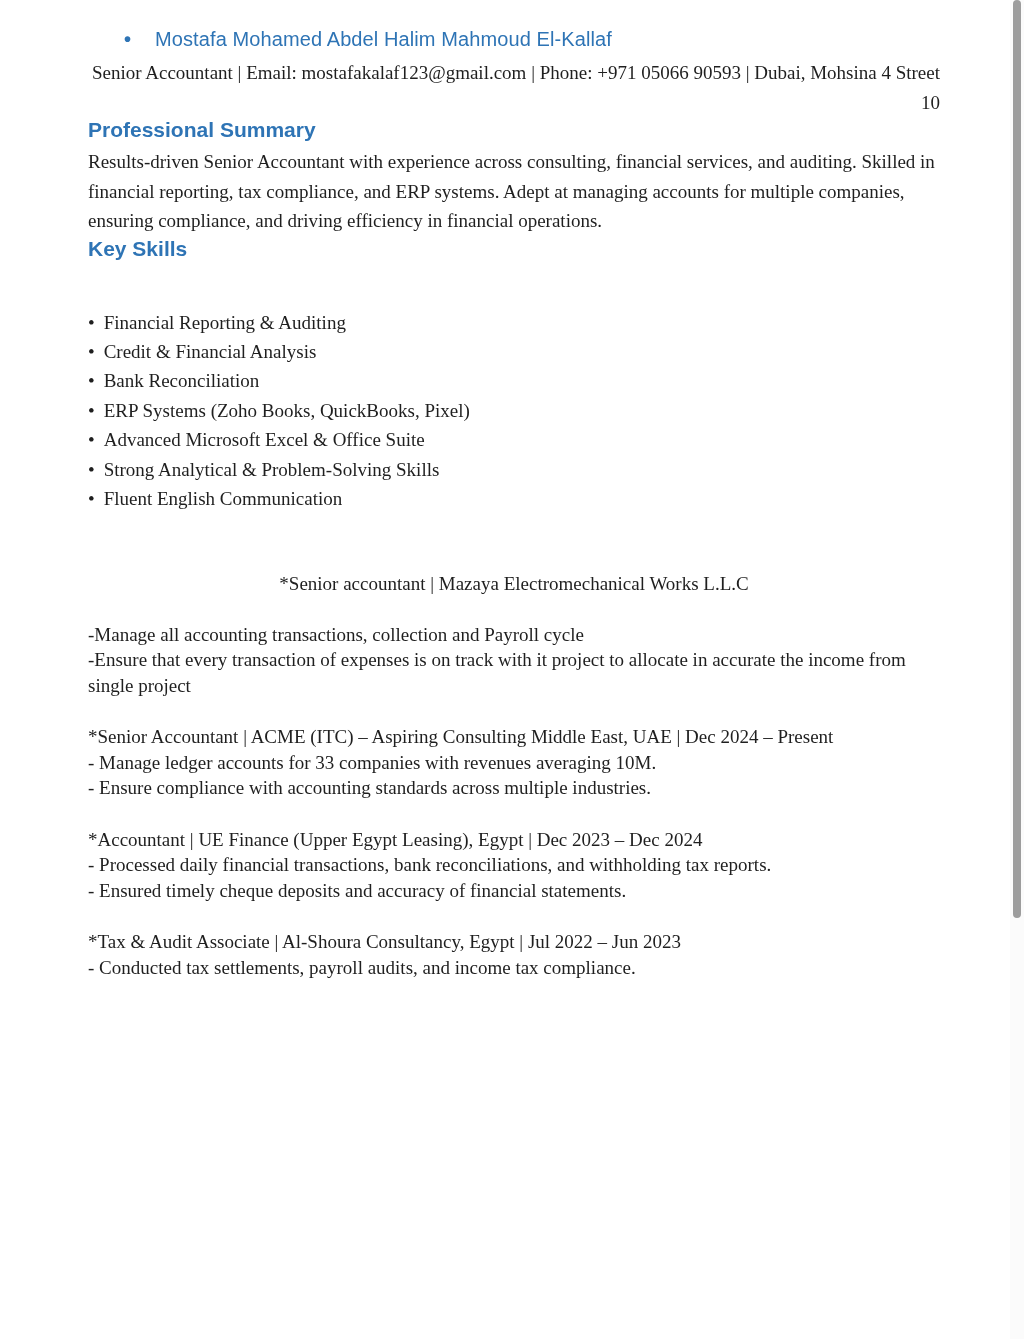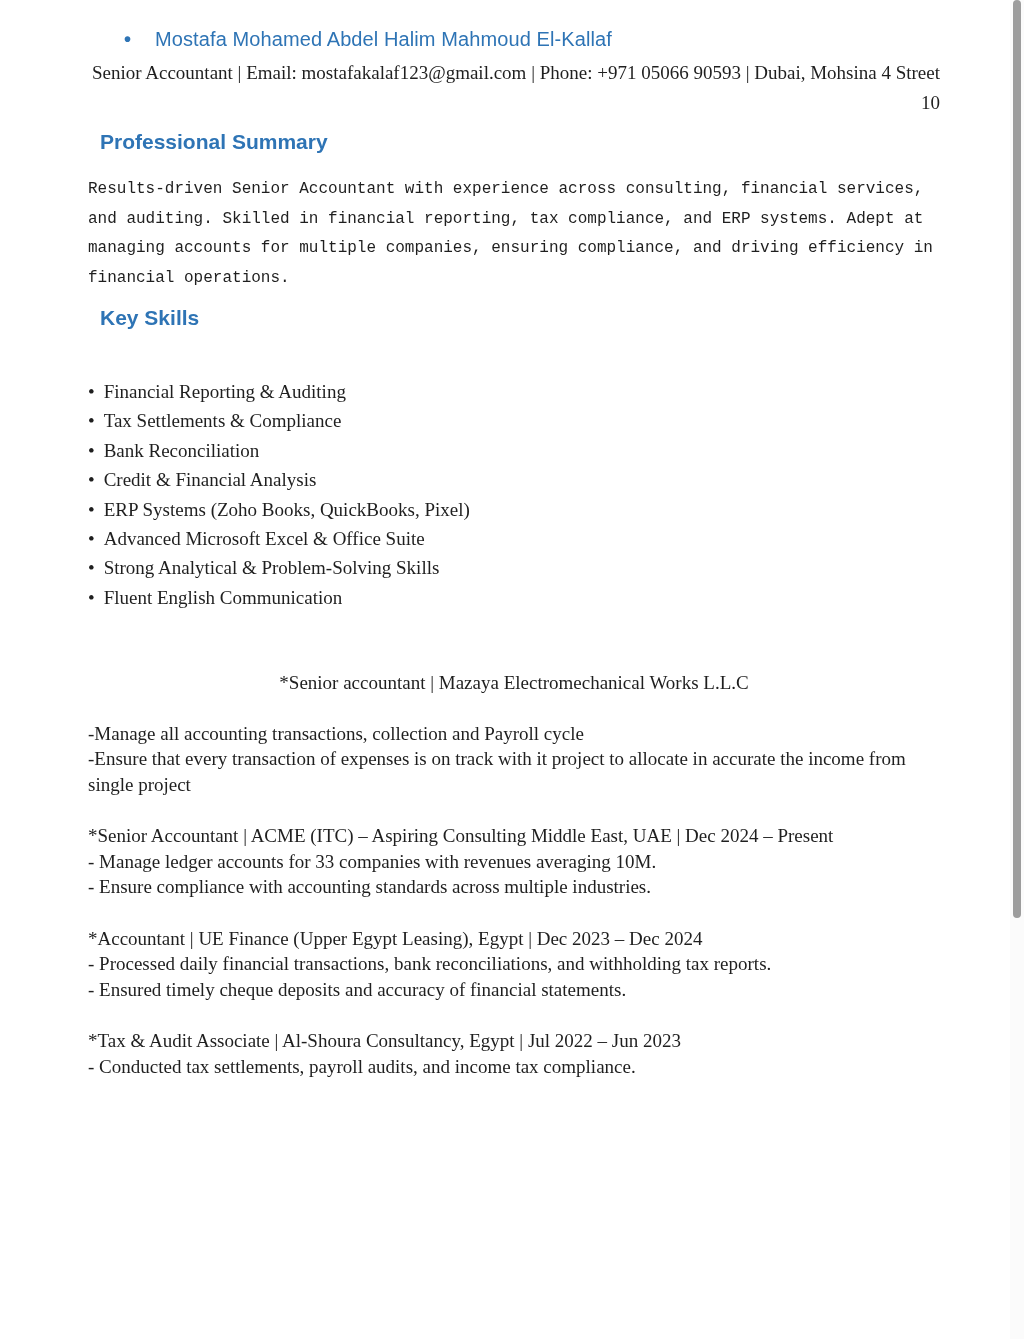--- a/index.html
+++ b/index.html
@@ -51,31 +51,30 @@
     margin: 6px 0 0 0;
     text-align: right;
   }
   
   h2.section-title {
     font-family: "Liberation Sans", sans-serif;
     font-weight: 700;
     color: #2e74b5;
     font-size: 21px;
     line-height: 26px;
-    margin: 12px;
+    margin: 0;
   }
   .h-summary   { margin-top: 30px; }
   .h-skills    { margin-top: 36px; }
   .h-experience{ margin-top: 54px; }
   
   .summary-body {
-    font-size: 16px;
+    font-size: 19px;
     line-height: 29.5px;
-    margin: 20px 0 0 0;
-    font-family: Liberation Mono, monospace;
+    margin: 4px 0 0 0;
   }
   
   .skills {
     list-style: none;
     margin: 46px 0 0 0;
     padding: 0;
     font-size: 19px;
     line-height: 29.4px;
   }
   .skills li::before {
@@ -121,23 +120,22 @@
   </div>
 
   <p class="contact">Senior Accountant | Email: mostafakalaf123@gmail.com | Phone: +971 05066 90593 | Dubai, Mohsina 4 Street 10</p>
 
   <h2 class="section-title h-summary">Professional Summary</h2>
   <p class="summary-body">Results-driven Senior Accountant with experience across consulting, financial services, and auditing. Skilled in financial reporting, tax compliance, and ERP systems. Adept at managing accounts for multiple companies, ensuring compliance, and driving efficiency in financial operations.</p>
 
   <h2 class="section-title h-skills">Key Skills</h2>
   <ul class="skills">
     <li>Financial Reporting &amp; Auditing</li>
-    <li>Tax Settlements &amp; Compliance</li>
+    <li>Credit &amp; Financial Analysis</li>
     <li>Bank Reconciliation</li>
-    <li>Credit &amp; Financial Analysis</li>
     <li>ERP Systems (Zoho Books, QuickBooks, Pixel)</li>
     <li>Advanced Microsoft Excel &amp; Office Suite</li>
     <li>Strong Analytical &amp; Problem-Solving Skills</li>
     <li>Fluent English Communication</li>
   </ul>
 
 
   <div class="jobs">
 
     <div class="job">

